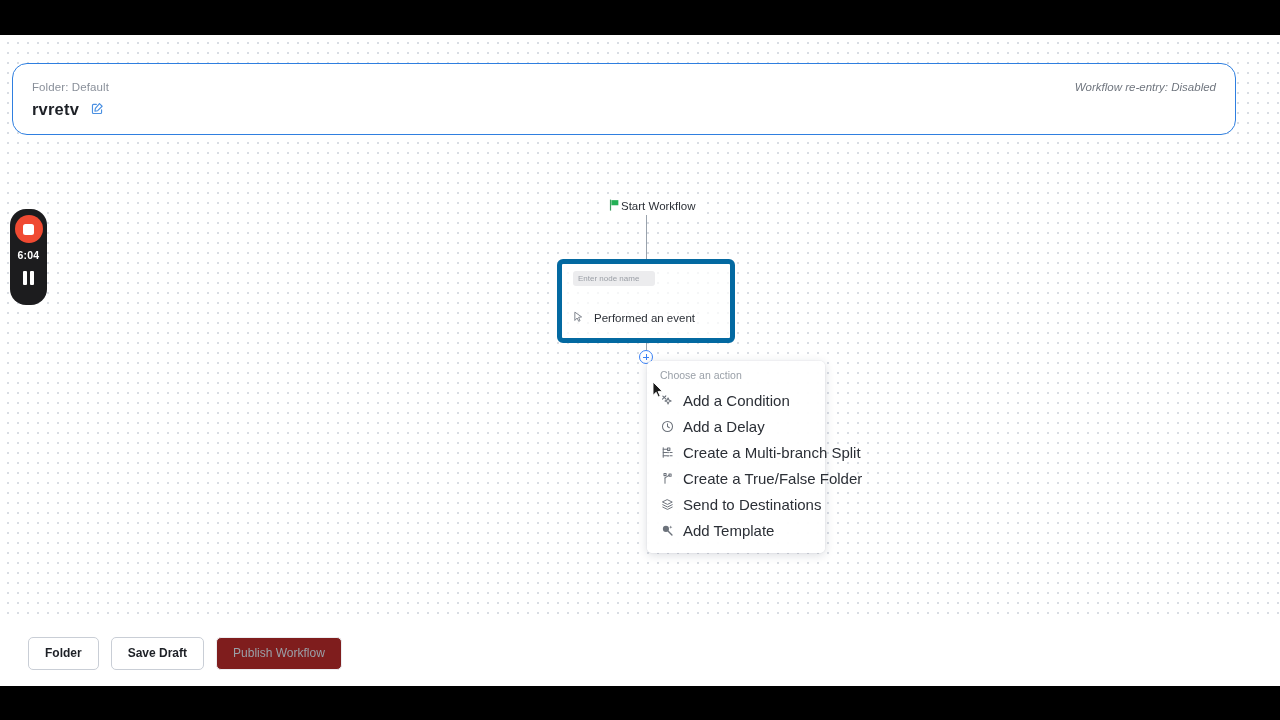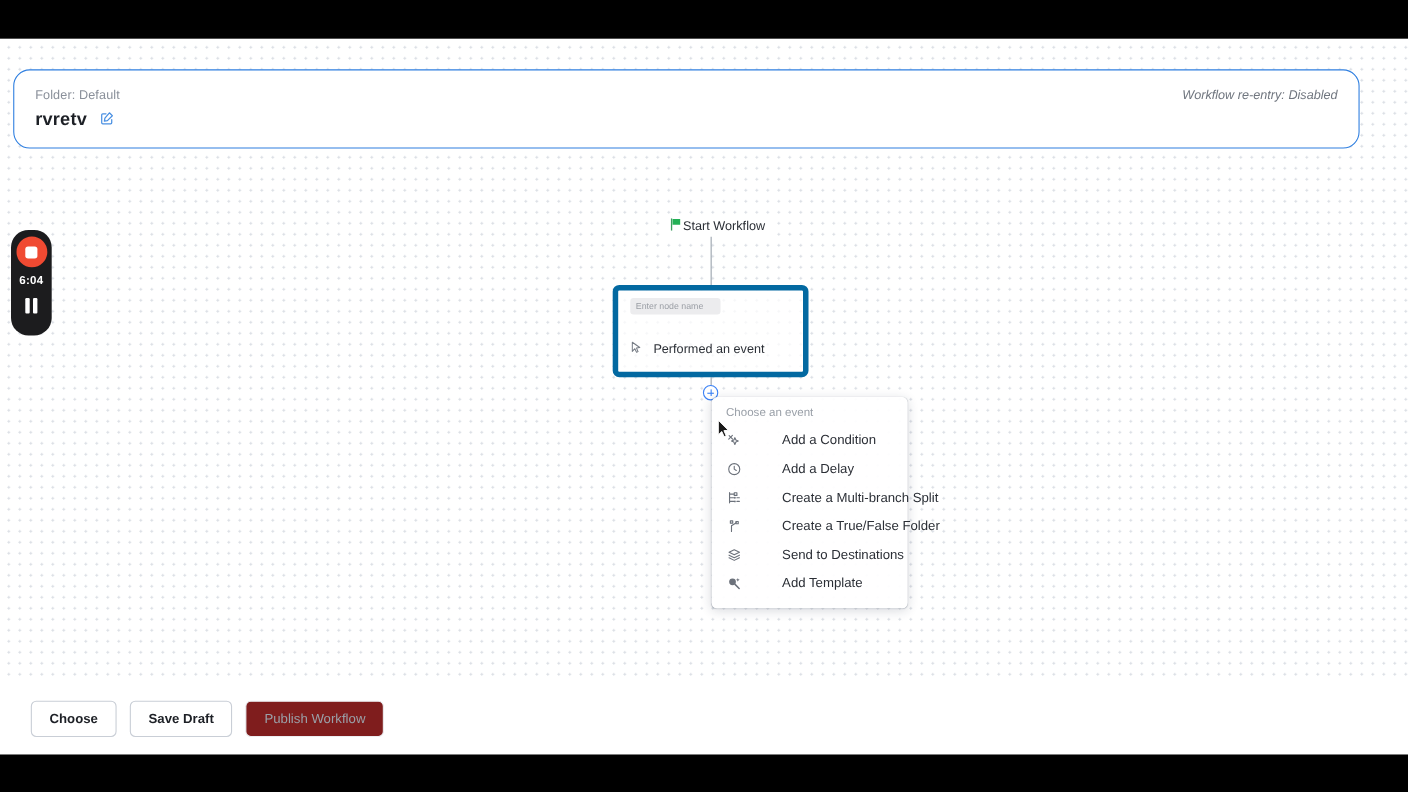--- a/index.html
+++ b/index.html
@@ -216,24 +216,23 @@
   }
   .menu-item .mi-icon {
     width: 14px;
     height: 14px;
     display: flex;
     align-items: center;
     justify-content: center;
     flex: 0 0 14px;
   }
   .menu-item .mi-label {
-    font-size: 12px;
+    font-size: 15px;
     color: #2b2f36;
     white-space: nowrap;
-    margin-left: 28px;
   }
 
   
   #bottom-bar {
     position: absolute;
     left: 0;
     bottom: 0;
     width: 1280px;
     height: 66px;
     background: #ffffff;
@@ -380,21 +379,21 @@
         </span>
         <span class="label">Performed an event</span>
       </div>
     </div>
 
     <div class="connector conn-2"></div>
 
     <div id="add-node-btn"></div>
 
     <div id="action-menu">
-      <div id="menu-heading">Choose an event</div>
+      <div id="menu-heading">Choose an action</div>
 
       <div class="menu-item">
         <span class="mi-icon">
           <svg width="13" height="13" viewBox="0 0 14 14" fill="none" stroke="#6c727b" stroke-width="1.1" stroke-linecap="round" stroke-linejoin="round">
             <path d="M2 2.2l3.4 3.4"></path>
               <path d="M1.6 5.6l3.6-3.6"></path>
             <path d="M7.6 4.2l1 2.3 2.3 1-2.3 1-1 2.3-1-2.3-2.3-1 2.3-1z"></path>
           </svg>
         </span>
         <span class="mi-label">Add a Condition</span>
@@ -453,21 +452,21 @@
             <circle cx="5.3" cy="5.3" r="3.3" fill="#6c727b" stroke="none"></circle>
             <path d="M7.8 7.8l4 4" stroke-width="1.5"></path>
             <path d="M10.5 1.6l.5 1.3 1.3.5-1.3.5-.5 1.3-.5-1.3-1.3-.5 1.3-.5z" fill="#6c727b" stroke="none"></path>
           </svg>
         </span>
         <span class="mi-label">Add Template</span>
       </div>
     </div>
 
     <div id="bottom-bar">
-      <button class="btn btn-outline">Choose</button>
+      <button class="btn btn-outline">Folder</button>
       <button class="btn btn-outline">Save Draft</button>
       <button class="btn btn-disabled">Publish Workflow</button>
     </div>
 
     <div id="recorder">
       <div id="rec-stop">
         <span class="sq"></span>
       </div>
       <div id="rec-time">6:04</div>
       <div id="rec-pause">

